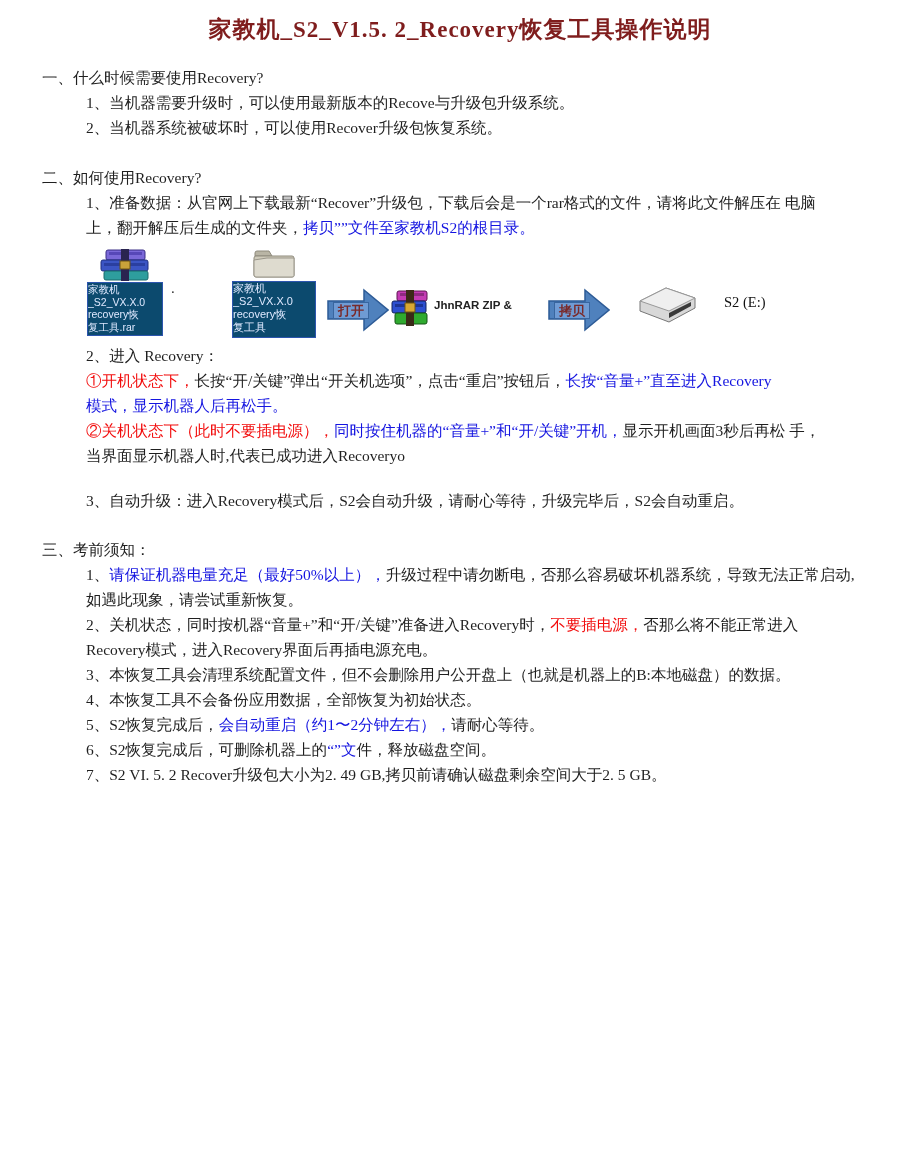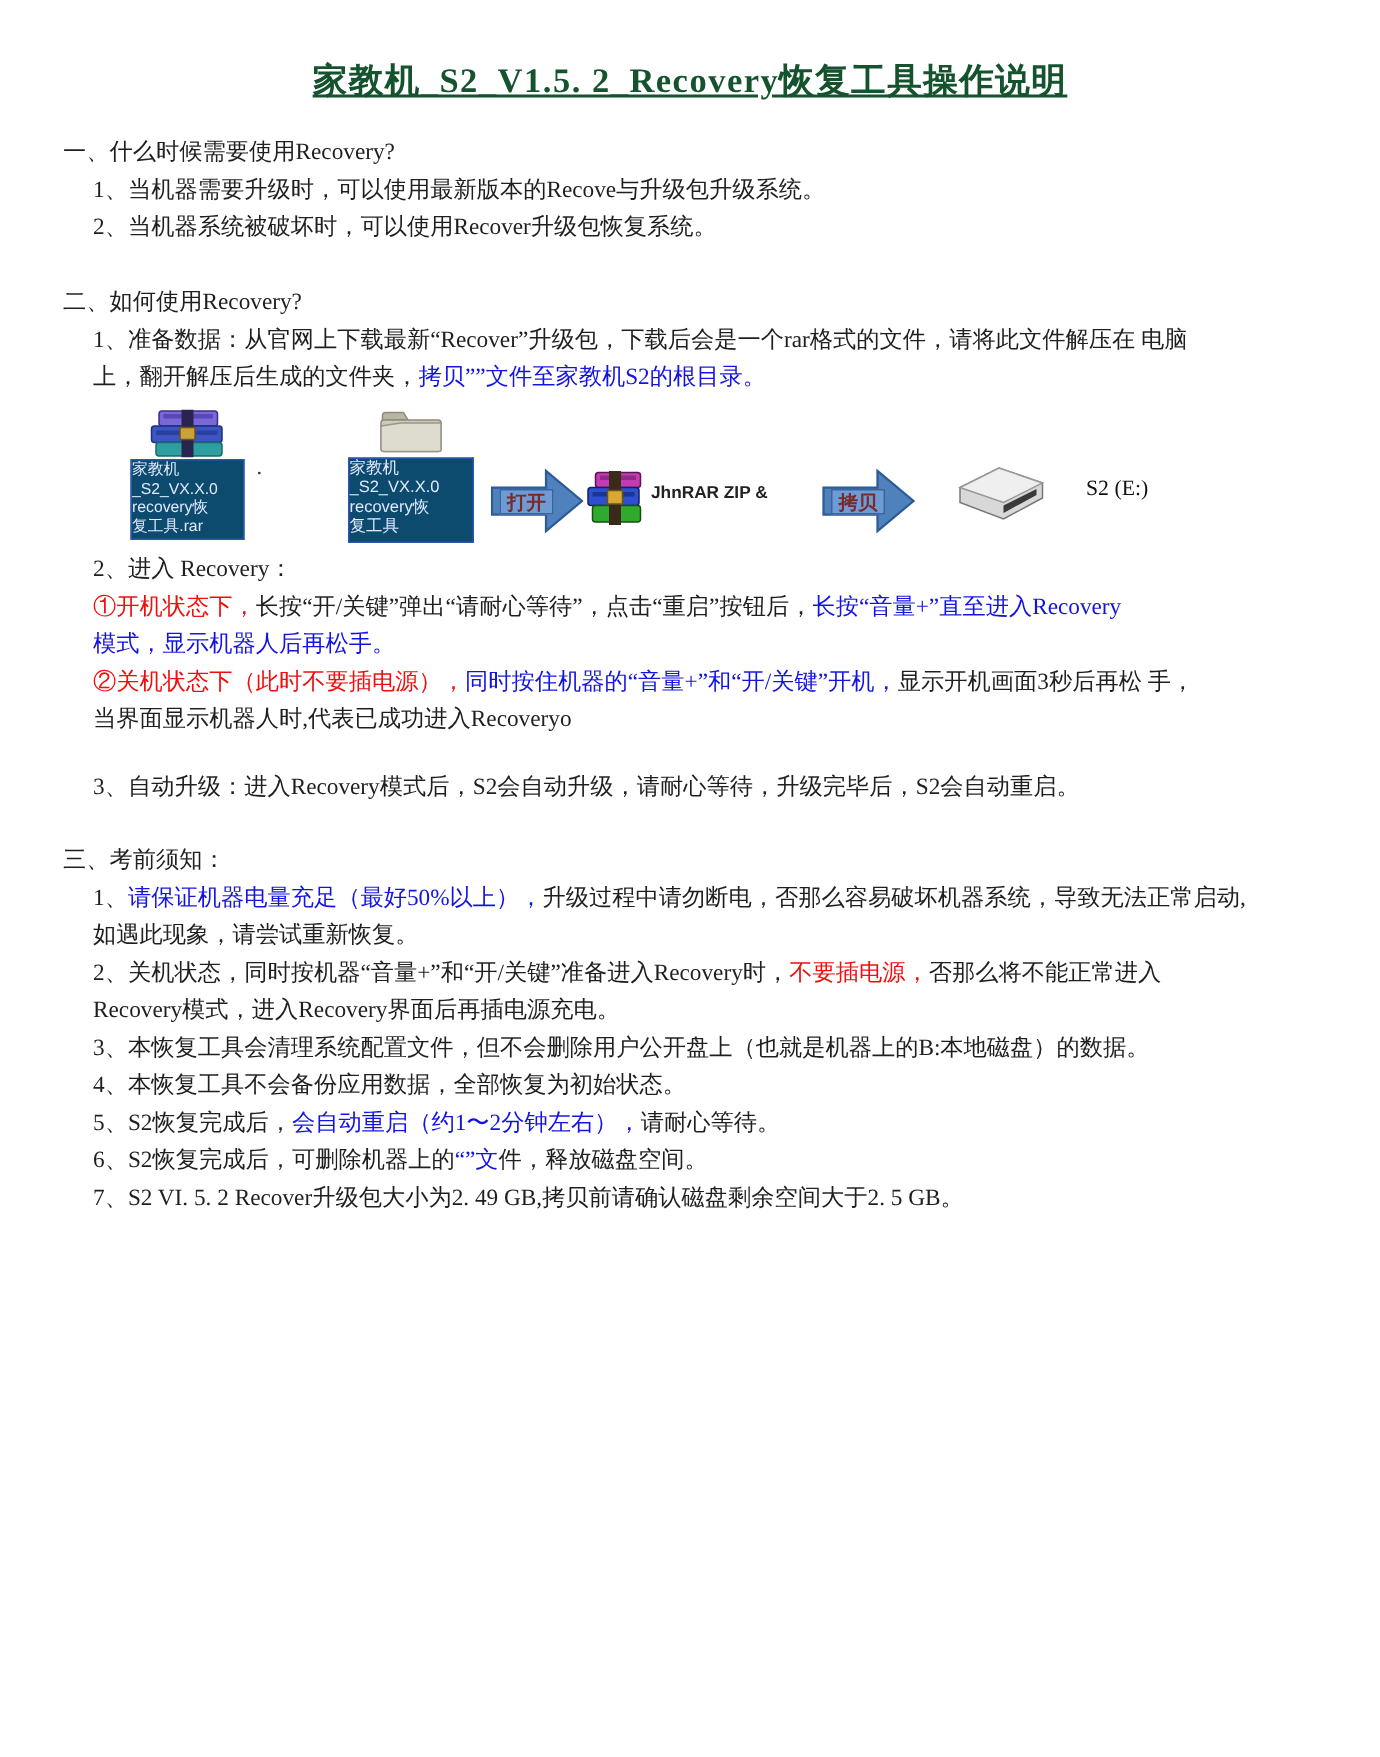--- a/index.html
+++ b/index.html
@@ -5,35 +5,34 @@
   html,body{margin:0;padding:0;background:#fff;}
   .page{
     position:relative;
     width:920px;height:1171px;
     background:#ffffff;
     overflow:hidden;
     font-family:"Liberation Serif","DejaVu Serif",serif;
     color:#1f1f1f;
   }
   .doc-title{
-    margin:38px 0 20px 0;
+    margin:14px 0 20px 0;
     text-align:center;
     font-size:23px;
     font-weight:600;
     letter-spacing:1px;
-    color:#14532d;
-    text-decoration:underline;
+    color:#7f1d1d;
   }
   .lines .line{
     line-height:25px;
     font-size:15.5px;
     white-space:pre;
   }
   .lines .head{padding-left:42px;}
-  .lines .item{padding-left:62px;}
+  .lines .item{padding-left:86px;}
   .c-k{color:#1f1f1f;}
   .c-b{color:#1414e0;}
   .c-r{color:#f20d0d;margin-top:32px;}
   
   .figure{
     position:relative;
     height:97px;
     margin:6px 0 0 0;
   }
   .fig-abs{position:absolute;}
@@ -144,21 +143,21 @@
       <path d="M7 17 L33 4 L62 14 L62 24 L36 38 L7 27 Z" fill="#d8d8d8" stroke="#777"></path>
       <path d="M7 17 L33 4 L62 14 L36 27 Z" fill="#efefef" stroke="#999"></path>
       <path d="M36 29 L58 18 L58 22 L36 34 Z" fill="#3a3a3a"></path>
     </svg>
 
     <div class="disk-caption fig-abs" style="left:724px;top:48px;">S2 (E:)</div>
   </div>
 
   <div class="lines">
       <div class="line item"><span class="c-k">2、进入 Recovery：</span></div>
-      <div class="line item"><span class="c-r">①开机状态下，</span><span class="c-k">长按“开/关键”弹出“请耐心等待”，点击“重启”按钮后，</span><span class="c-b">长按“音量+”直至进入Recovery</span></div>
+      <div class="line item"><span class="c-r">①开机状态下，</span><span class="c-k">长按“开/关键”弹出“开关机选项”，点击“重启”按钮后，</span><span class="c-b">长按“音量+”直至进入Recovery</span></div>
       <div class="line item"><span class="c-b">模式，显示机器人后再松手。</span></div>
       <div class="line item"><span class="c-r">②关机状态下（此时不要插电源），</span><span class="c-b">同时按住机器的“音量+”和“开/关键”开机，</span><span class="c-k">显示开机画面3秒后再松 手，</span></div>
       <div class="line item"><span class="c-k">当界面显示机器人时,代表已成功进入Recoveryo</span></div>
       <div style="height: 20px;"></div>
       <div class="line item"><span class="c-k">3、自动升级：进入Recovery模式后，S2会自动升级，请耐心等待，升级完毕后，S2会自动重启。</span></div>
       <div style="height: 24px;"></div>
       <div class="line head"><span class="c-k">三、考前须知：</span></div>
       <div class="line item"><span class="c-k">1、</span><span class="c-b">请保证机器电量充足（最好50%以上），</span><span class="c-k">升级过程中请勿断电，否那么容易破坏机器系统，导致无法正常启动,</span></div>
       <div class="line item"><span class="c-k">如遇此现象，请尝试重新恢复。</span></div>
       <div class="line item"><span class="c-k">2、关机状态，同时按机器“音量+”和“开/关键”准备进入Recovery时，</span><span class="c-r">不要插电源，</span><span class="c-k">否那么将不能正常进入</span></div>

